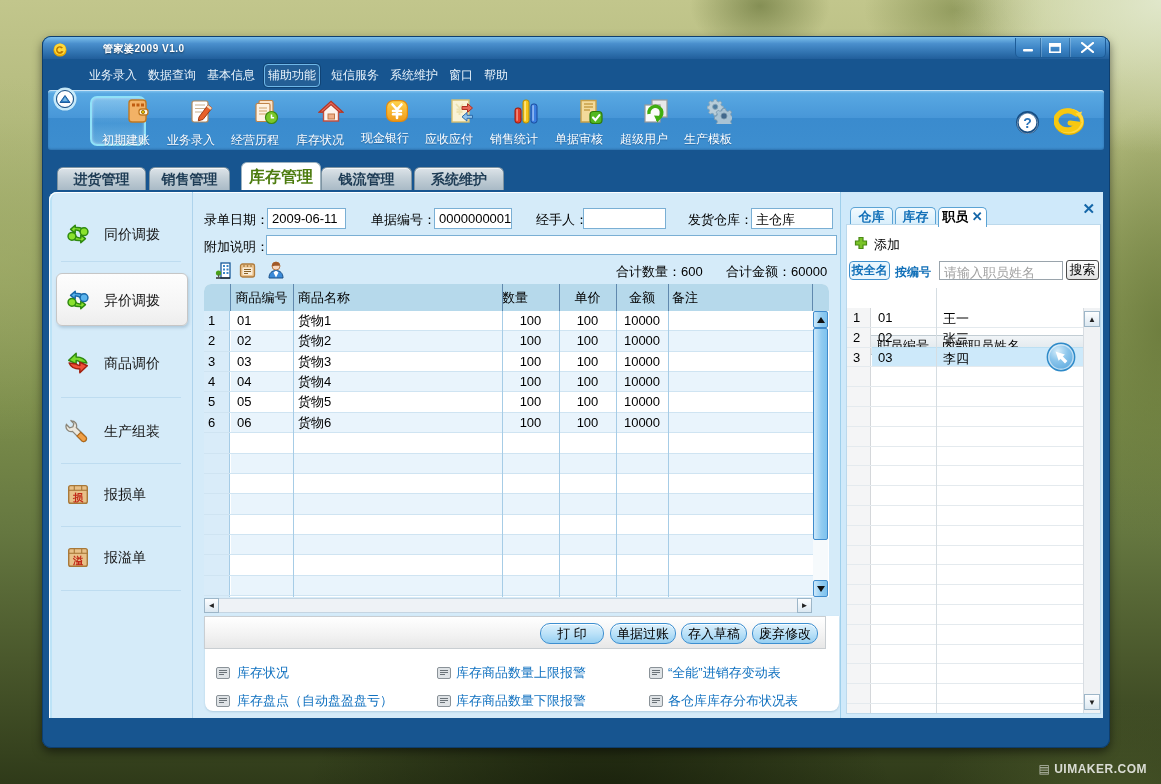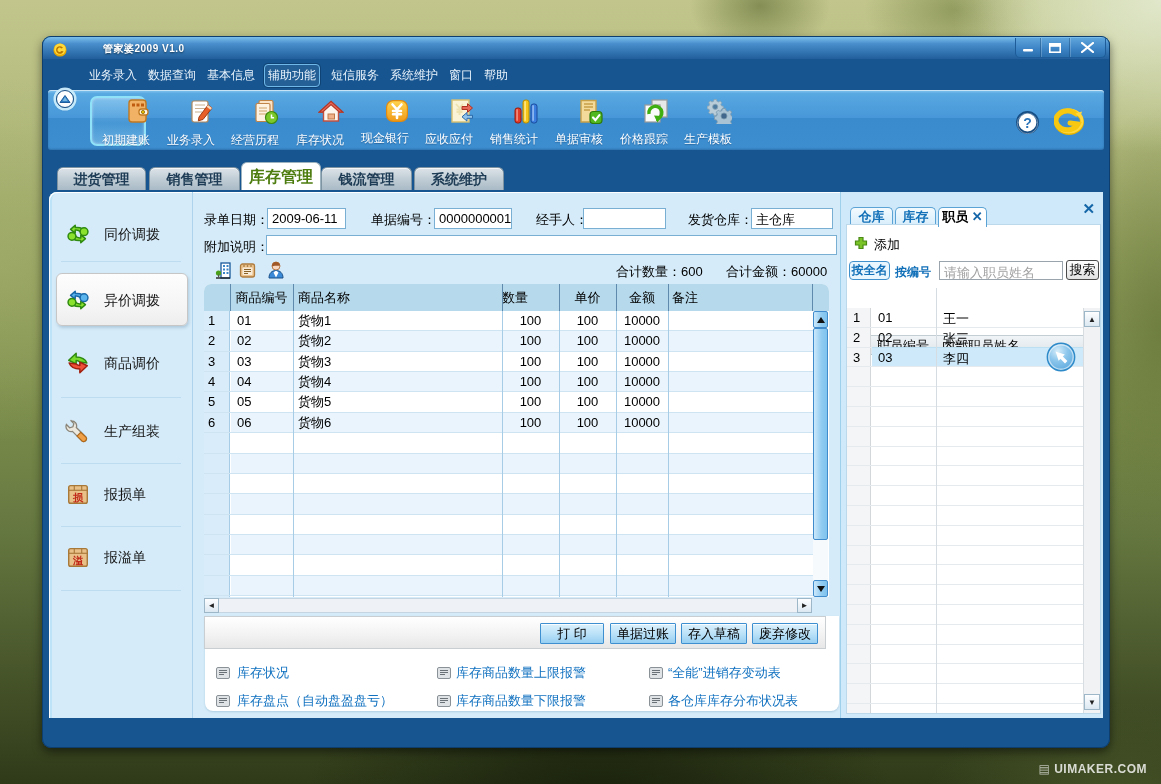--- a/index.html
+++ b/index.html
@@ -62,21 +62,21 @@
 .grow{position:absolute;left:27px;right:16px;height:20px;line-height:20px;font-size:13px;}
 .grow.alt{background:#e9f4fc;}
 .gc{position:absolute;top:0;height:20px;white-space:nowrap;overflow:hidden;}
 .vline{position:absolute;top:27px;bottom:0;width:1px;background:#a6cce6;}
 .numcol{position:absolute;left:0;top:27px;bottom:0;width:26px;background:#d9ecf9;border-right:1px solid #a6cce6;}
 .vsb{position:absolute;right:1px;top:27px;width:15px;bottom:0;background:#f6fafc;}.bsb{position:absolute;left:0;width:15px;background:linear-gradient(90deg,#cde9fb 0%,#92ccf1 55%,#7dc2ee 100%);border:1px solid #3f8bcc;border-radius:2px;}.bsb i{position:absolute;left:3px;top:50%;margin-top:-3px;border-left:4px solid transparent;border-right:4px solid transparent;display:block;}
 .hsb{position:absolute;left:7px;top:406px;width:608px;height:15px;background:#eef2f6;border:1px solid #c5d5e2;}.wpanel{position:absolute;left:8px;top:424px;width:634px;height:95px;background:#fff;border-radius:0 0 8px 8px;box-shadow:0 1px 2px rgba(120,160,190,.4);}
 .sbtn{position:absolute;width:15px;height:15px;background:linear-gradient(180deg,#fdfeff,#dce8f1);border:1px solid #9db6c8;display:flex;align-items:center;justify-content:center;font-size:8px;color:#222;}
 
 .btnpanel{position:absolute;left:7px;top:424px;width:622px;height:33px;background:linear-gradient(180deg,#ffffff 0%,#f3f3f3 55%,#e7e7e7 100%);border:1px solid #c9ced2;}
-.abtn{position:absolute;top:6px;height:21px;background:linear-gradient(180deg,#dcf0fc 0%,#bce2f8 50%,#96cff2 100%);border:1px solid #3d8fd0;border-radius:1px;font-size:13px;color:#000;text-align:center;line-height:19px;box-shadow:inset 0 1px 0 rgba(255,255,255,.8);}
+.abtn{position:absolute;top:6px;height:21px;background:linear-gradient(180deg,#dcf0fc 0%,#bce2f8 50%,#96cff2 100%);border:1px solid #3d8fd0;border-radius:10px;font-size:13px;color:#000;text-align:center;line-height:19px;box-shadow:inset 0 1px 0 rgba(255,255,255,.8);}
 
 .lnk{position:absolute;font-size:13px;color:#1272c0;white-space:nowrap;}
 .lic{position:absolute;width:14px;height:12px;}
 
 .rpanel{position:absolute;left:791px;top:0px;width:263px;bottom:0;background:#cfe9fa;border-left:1px solid #9ecfeb;}
 .rclose{position:absolute;right:8px;top:8px;font-size:15px;font-weight:bold;color:#1466a8;}
 .rtab{position:absolute;top:15px;height:18px;background:linear-gradient(180deg,#f2fafe 0%,#d8eefb 100%);border:1px solid #5ba3d4;border-bottom:none;border-radius:5px 5px 0 0;font-size:13px;font-weight:bold;color:#1270b8;text-align:center;line-height:17px;}
 .rtab.act{background:#fff;color:#000;height:20px;z-index:2;}
 .rwhite{position:absolute;left:5px;top:32px;right:2px;bottom:4px;background:#fff;border:1px solid #bcd9ec;}
 .rtable{position:absolute;left:0px;top:63px;right:0px;bottom:0px;}
@@ -190,21 +190,21 @@
           <path d="M3 1.5 h15 v18 l-4 3.5 h-11 Z" fill="#f3da9a" stroke="#c8a048" stroke-width="1.4"></path>
           <path d="M6 5h9M6 8h9M6 11h6" stroke="#c8a048" stroke-width="1.5"></path>
           <rect x="12" y="12.5" width="12" height="12" rx="3.5" fill="#52b820" stroke="#2e7a0a" stroke-width="1.2"></rect>
           <path d="M15 18.5 l2.4 2.6 4-5" stroke="#fff" stroke-width="2.2" fill="none" stroke-linecap="round"></path>
         </svg><span class="cap">单据审核</span></div>
   <div class="titem" style="left:556px"><svg width="25" height="25" viewBox="0 0 25 25">
           <rect x="9" y="1" width="15" height="17" fill="#e8e8e8" stroke="#9a9a9a" stroke-width="1.2"></rect>
           <rect x="2" y="6" width="15" height="17" fill="#fbfbfb" stroke="#9a9a9a" stroke-width="1.2"></rect>
           <path d="M6 15 a6.5 6.5 0 1 1 7 5.2" fill="none" stroke="#3fae10" stroke-width="3.4"></path>
           <path d="M14.5 23.5 L11 16.5 L19 17 Z" fill="#3fae10"></path>
-        </svg><span class="cap">价格跟踪</span></div>
+        </svg><span class="cap">超级用户</span></div>
   <div class="titem" style="left:620px"><svg width="25" height="25" viewBox="0 0 25 25">
           <g fill="#b9cdd9" stroke="#8aa4b4" stroke-width=".8">
             <path d="M7 0.5 h2.5 l.4 1.8 1.6.7 1.6-1 1.7 1.7 -1 1.6 .7 1.6 1.8.4 v2.5 l-1.8.4 -.7 1.6 1 1.6 -1.7 1.7 -1.6-1 -1.6.7 -.4 1.8 h-2.5 l-.4-1.8 -1.6-.7 -1.6 1 -1.7-1.7 1-1.6 -.7-1.6 -1.8-.4 v-2.5 l1.8-.4 .7-1.6 -1-1.6 1.7-1.7 1.6 1 1.6-.7 Z"></path>
             <circle cx="8.2" cy="7.8" r="2.6" fill="#4e7ca0"></circle>
           </g>
           <g fill="#a9c3d4" stroke="#7a98ac" stroke-width=".8" transform="translate(9,9)">
             <path d="M6.5 0.5 h3 l.5 2.1 1.9.8 1.9-1.2 2 2 -1.2 1.9 .8 1.9 2.1.5 v3 l-2.1.5 -.8 1.9 1.2 1.9 -2 2 -1.9-1.2 -1.9.8 -.5 2.1 h-3 l-.5-2.1 -1.9-.8 -1.9 1.2 -2-2 1.2-1.9 -.8-1.9 -2.1-.5 v-3 l2.1-.5 .8-1.9 -1.2-1.9 2-2 1.9 1.2 1.9-.8 Z"></path>
             <circle cx="8" cy="8" r="3" fill="#41688c"></circle>
           </g>
         </svg><span class="cap">生产模板</span></div>
@@ -215,21 +215,21 @@
         </svg></div>
   <div class="glogo"><svg width="30" height="28" viewBox="0 0 30 28">
           <ellipse cx="15" cy="14" rx="13" ry="11" fill="none" stroke="#e8b400" stroke-width="4"></ellipse>
           <ellipse cx="15" cy="13" rx="13" ry="11" fill="none" stroke="#ffd840" stroke-width="3"></ellipse>
           <path d="M22 6 A 11.5 9.5 0 1 0 24 16 L16 15" fill="none" stroke="#f8c810" stroke-width="5" stroke-linecap="round"></path>
           <path d="M21.5 5.5 L28 3.5 L26 10 Z" fill="#ffd840"></path>
         </svg></div>
  </div>
  <div class="tabrow">
   <div class="mtab" style="left:15px;width:89px">进货管理</div>
-  <div class="mtab" style="left:107px;width:91px">销售管理</div>
+  <div class="mtab" style="left:107px;width:81px">销售管理</div>
   <div class="mtab act" style="left:199px;width:80px">库存管理</div>
   <div class="mtab" style="left:279px;width:91px">钱流管理</div>
   <div class="mtab" style="left:372px;width:90px">系统维护</div>
  </div>
  <div class="content">
   <div class="sidebar">
    <div class="snav" style="top:10px">
     <svg class="ic" viewBox="0 0 28 28">
             <g stroke="#2e8a10" stroke-width="1.6" fill="#8ae22e" stroke-linejoin="round">
               <path d="M6 9 L11 4.5 L11 7 C17 6.5 21 9 22.5 12.5 L17 12 C15 9.8 13 9.5 11 9.8 L11 13 Z"></path>

